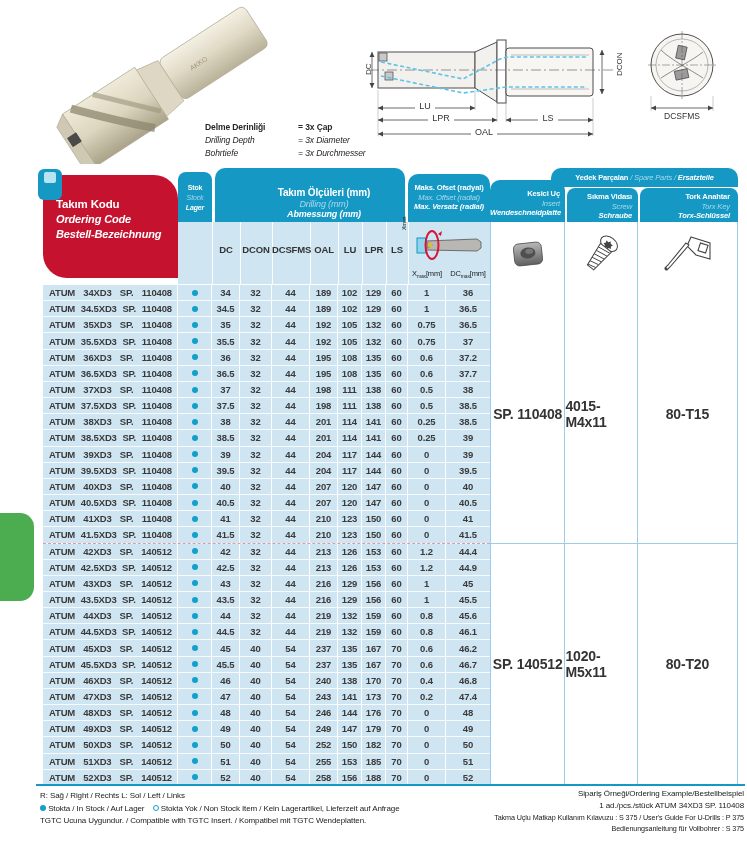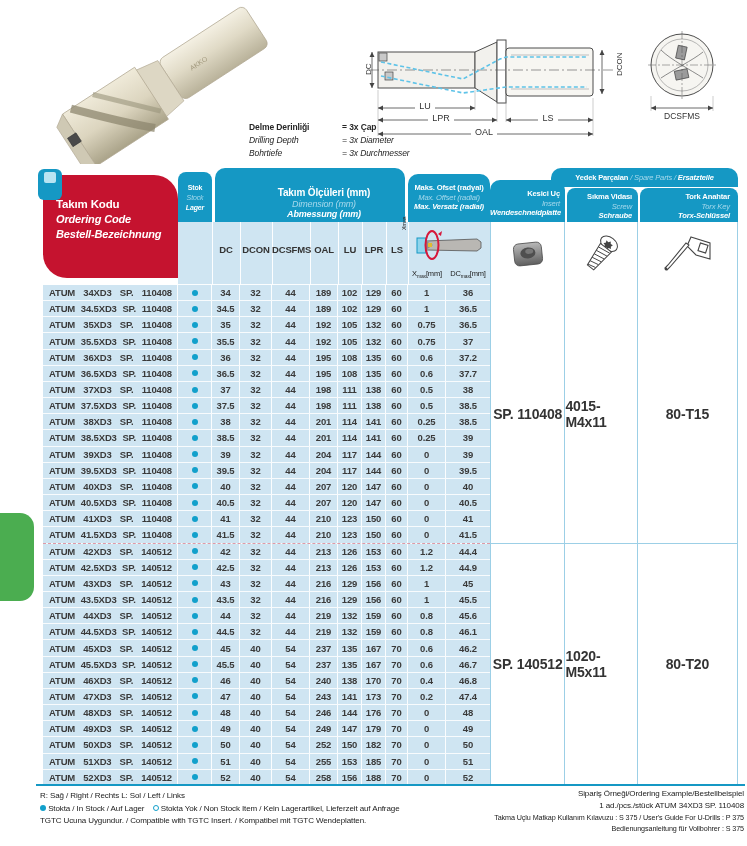--- a/index.html
+++ b/index.html
@@ -3,21 +3,21 @@
 <meta charset="utf-8">
 <style>
   html,body{margin:0;padding:0;background:#fff;}
   .page{position:relative;width:747px;height:846px;background:#ffffff;overflow:hidden;
         font-family:"Liberation Sans",sans-serif;color:#333;}
   .abs{position:absolute;}
 
   
   .depth-note{position:absolute;left:205px;top:121px;font-size:8.5px;line-height:13px;color:#262626;letter-spacing:-.1px;}
   .depth-note .dn-row{display:flex;}
-  .depth-note .dn-label{width:93px;margin-left:44px;}
+  .depth-note .dn-label{width:93px;}
   .depth-note .dn-row:nth-child(2),.depth-note .dn-row:nth-child(3){font-style:italic;}
   .depth-note .dn-row:nth-child(1){font-weight:bold;font-style:normal;}
 
   
   .tableWrap{position:absolute;left:43px;top:168px;width:695px;height:617px;letter-spacing:-.15px;}
 
   .hdr-block{position:absolute;background:#1598c4;color:#fff;box-sizing:border-box;}
   .hdr-l1{font-weight:bold;}
   .hdr-l2{color:#a6d9ec;font-style:italic;}
   .hdr-l3{font-style:italic;font-weight:bold;}
@@ -216,21 +216,21 @@
 
   <div class="tableWrap">
 
     <div class="hdr-block stok-block">
       <div class="hdr-l1">Stok</div>
       <div class="hdr-l2">Stock</div>
       <div class="hdr-l3">Lager</div>
     </div>
     <div class="hdr-block dim-block">
       <div class="hdr-l1">Takım Ölçüleri (mm)</div>
-      <div class="hdr-l2">Dimension (mm)</div>
+      <div class="hdr-l2">Drilling (mm)</div>
       <div class="hdr-l3">Abmessung (mm)</div>
     </div>
     <div class="hdr-block ofs-block">
       <div class="hdr-l1">Maks. Ofset (radyal)</div>
       <div class="hdr-l2">Max. Offset (radial)</div>
       <div class="hdr-l3">Max. Versatz (radial)</div>
     </div>
     <div class="hdr-block ins-block">
       <div class="hdr-l1">Kesici Uç</div>
       <div class="hdr-l2">Insert</div>

